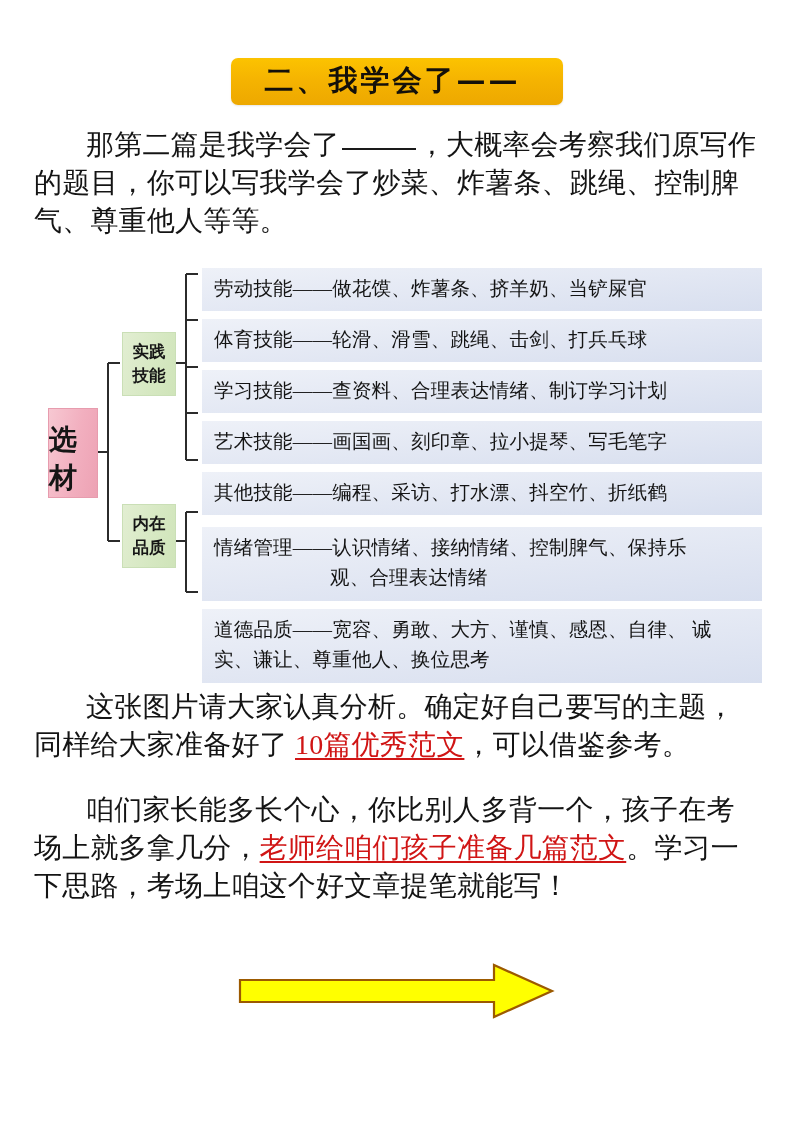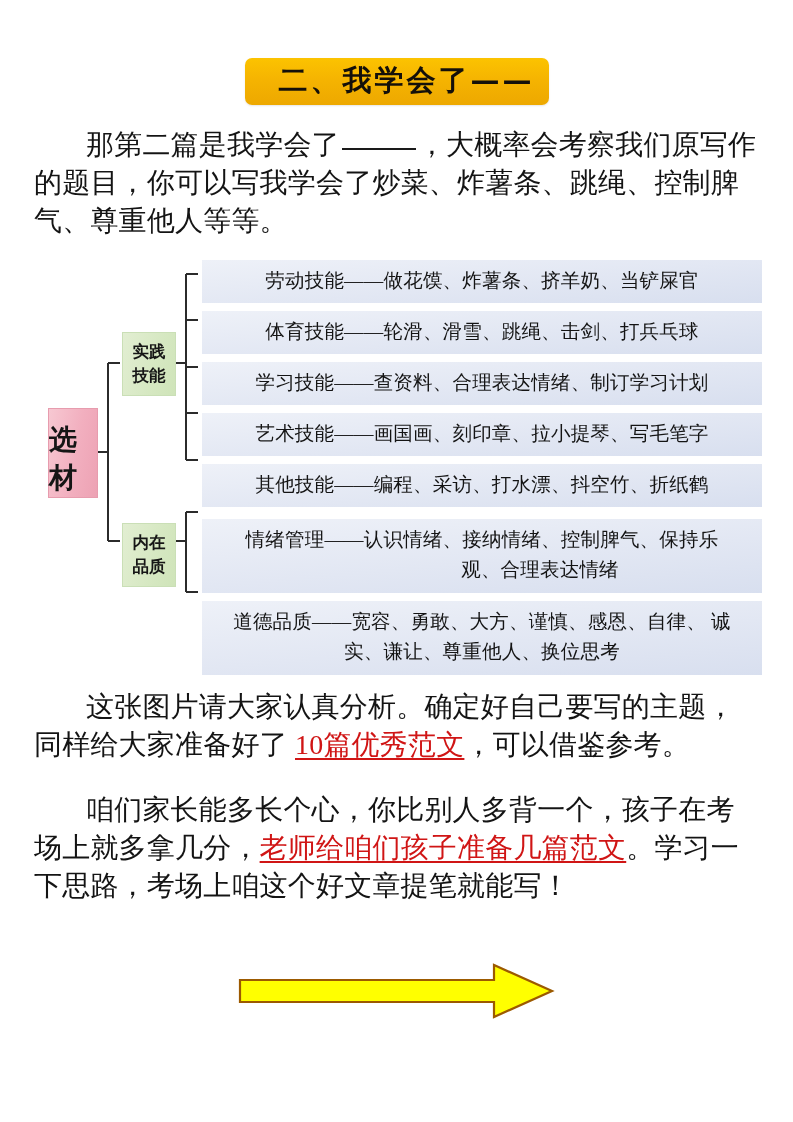--- a/index.html
+++ b/index.html
@@ -20,21 +20,21 @@
   .title-wrap {
     position: absolute;
     left: 0; top: 58px;
     width: 793px;
     text-align: center;
   }
   .title-box {
     display: inline-block;
     background: linear-gradient(180deg,#fcc300 0%, #f5b301 48%, #eda800 100%);
     border-radius: 7px;
-    padding: 6px 14px 9px 34px;
+    padding: 6px 42px 9px 34px;
     box-shadow: 0 1px 2px rgba(0,0,0,0.10);
   }
   .title-text {
     font-family: "DejaVu Serif", "Liberation Serif", serif;
     font-weight: bold;
     font-size: 29px;
     letter-spacing: 3px;
     color: #14100a;
     line-height: 1.12;
     white-space: nowrap;
@@ -107,28 +107,27 @@
     flex-direction: column;
     align-items: center;
     justify-content: center;
     font-size: 16.5px;
     font-weight: bold;
     line-height: 24px;
     color: #161616;
     font-family: "DejaVu Serif","Liberation Serif",serif;
   }
   .mm-b1 { left: 88px; top: 80px; height: 62px; }
-  .mm-b2 { left: 88px; top: 271px; height: 62px; }
+  .mm-b2 { left: 88px; top: 252px; height: 62px; }
 
   .rows {
     position: absolute;
     left: 168px;
-    top: 8px;
+    top: 16px;
     width: 560px;
-    text-align: center;
   }
   .mm-row {
     background: linear-gradient(175deg,#eef1f8 0%, #e2e7f3 55%, #d8dfef 100%);
     color: #141414;
     font-size: 19.5px;
     line-height: 30px;
     padding: 6px 12px 7px 12px;
     margin-bottom: 8px;
     font-family: "Liberation Serif","DejaVu Serif",serif;
     letter-spacing: 0.2px;

